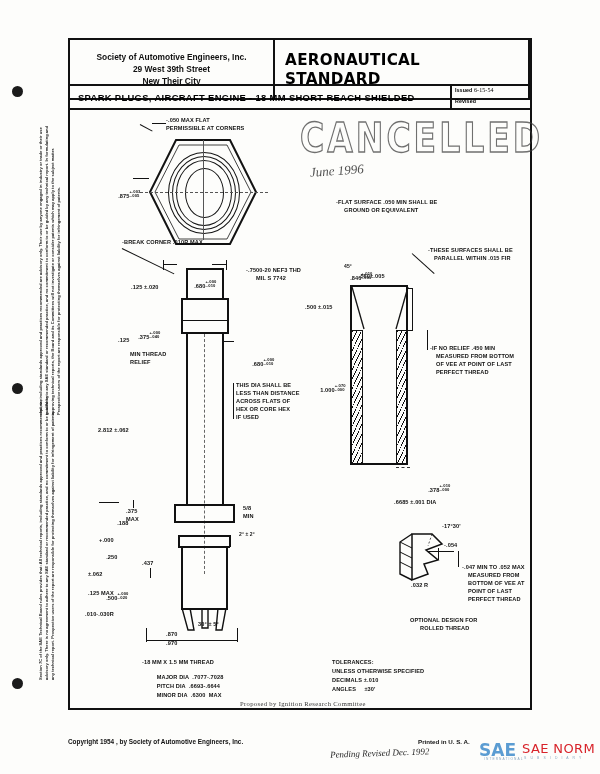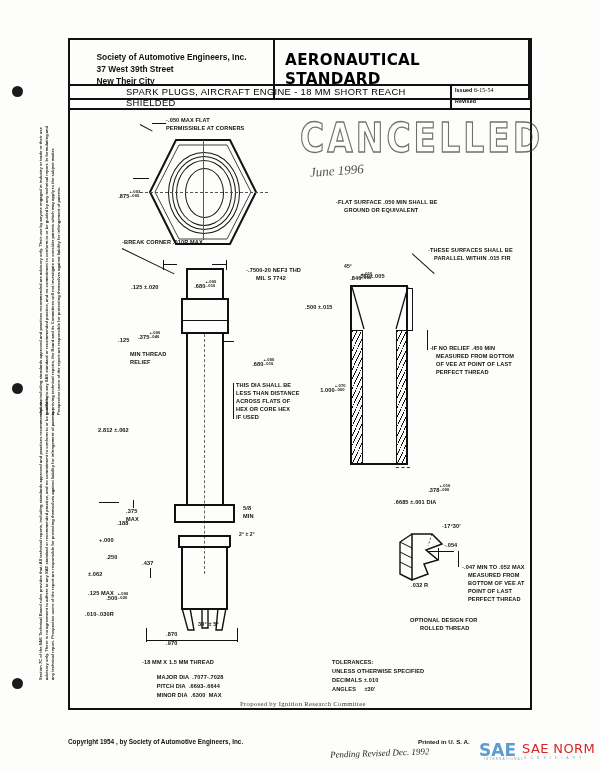--- a/index.html
+++ b/index.html
@@ -12,33 +12,33 @@
       white-space:pre;line-height:1.06;letter-spacing:.1px;}
   .ln{position:absolute;background:#121212;}
   .hl{height:1px;}
   .vl{width:1px;}
 
   
   #titleblock{position:absolute;left:68px;top:38px;width:464px;height:62px;
      border:2px solid #111;box-sizing:border-box;display:flex;}
   #tb-left{width:205px;border-right:2px solid #111;box-sizing:border-box;
      display:flex;align-items:center;justify-content:center;}
-  #tb-soc{font-size:8.4px;font-weight:bold;line-height:1.45;color:#111;}
+  #tb-soc{font-size:8.4px;font-weight:bold;text-align:center;line-height:1.45;color:#111;}
   #tb-mid{flex:1;border-right:2px solid #111;box-sizing:border-box;
      display:flex;align-items:center;}
   #tb-std{font-size:16.5px;font-weight:bold;letter-spacing:.3px;
      font-family:"DejaVu Sans",sans-serif;transform:scaleX(.92);}
   #tb-right{width:78px;display:flex;align-items:center;justify-content:center;}
   #tb-num{font-size:16px;font-weight:bold;font-family:"DejaVu Sans",sans-serif;}
 
   #subblock{position:absolute;left:68px;top:84px;width:464px;height:26px;
      border:2px solid #111;box-sizing:border-box;display:flex;}
   #sb-title{flex:1;border-right:2px solid #111;box-sizing:border-box;
      display:flex;align-items:center;padding-left:8px;}
-  #sb-title span{font-size:9.4px;letter-spacing:.35px;font-weight:400;margin-left:48px;}
+  #sb-title span{font-size:9.4px;letter-spacing:.35px;font-weight:700;}
   #sb-rev{width:78px;box-sizing:border-box;padding:1px 3px;}
   .revrow{font-size:5.3px;font-weight:bold;letter-spacing:.1px;}
   .revval{font-size:6px;font-weight:normal;font-family:"Liberation Serif",serif;}
 
   
   #frame{position:absolute;left:68px;top:110px;width:464px;height:600px;
      border-left:2px solid #111;border-right:2px solid #111;border-bottom:2px solid #111;
      box-sizing:border-box;}
 
   
@@ -98,21 +98,21 @@
 <div id="page">
 
   <div class="hole" style="left:12px;top:86px;"></div>
   <div class="hole" style="left:12px;top:383px;"></div>
   <div class="hole" style="left:12px;top:678px;"></div>
 
   <div id="titleblock">
     <div id="tb-left">
       <div id="tb-soc">
         <div>Society of Automotive Engineers, Inc.</div>
-        <div>37 West 39th Street</div>
+        <div>29 West 39th Street</div>
         <div>New Their City</div>
       </div>
     </div>
     <div id="tb-mid">
       <div id="tb-std">AERONAUTICAL STANDARD</div>
     </div>
   </div>
 
   <div id="subblock">
     <div id="sb-title">

